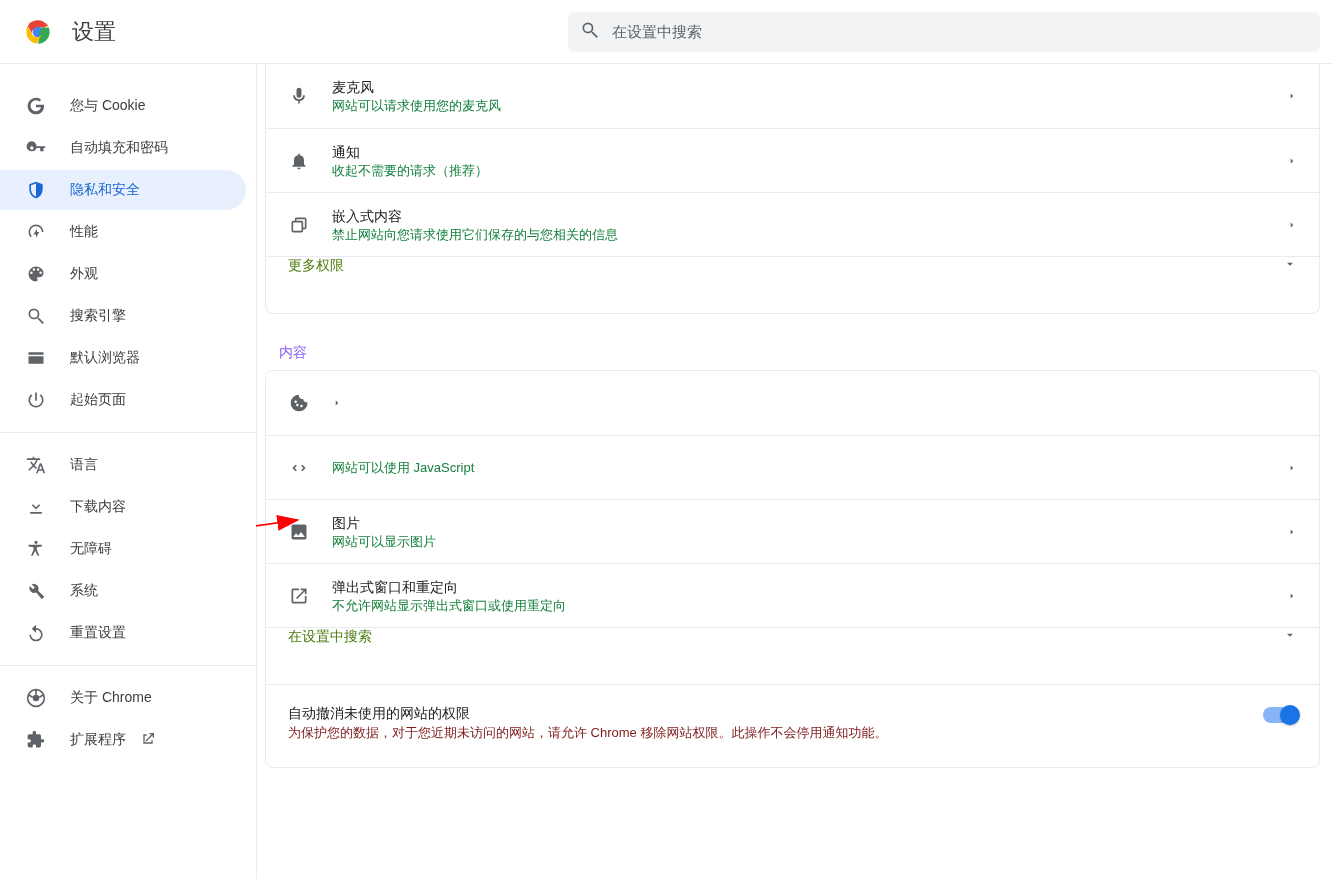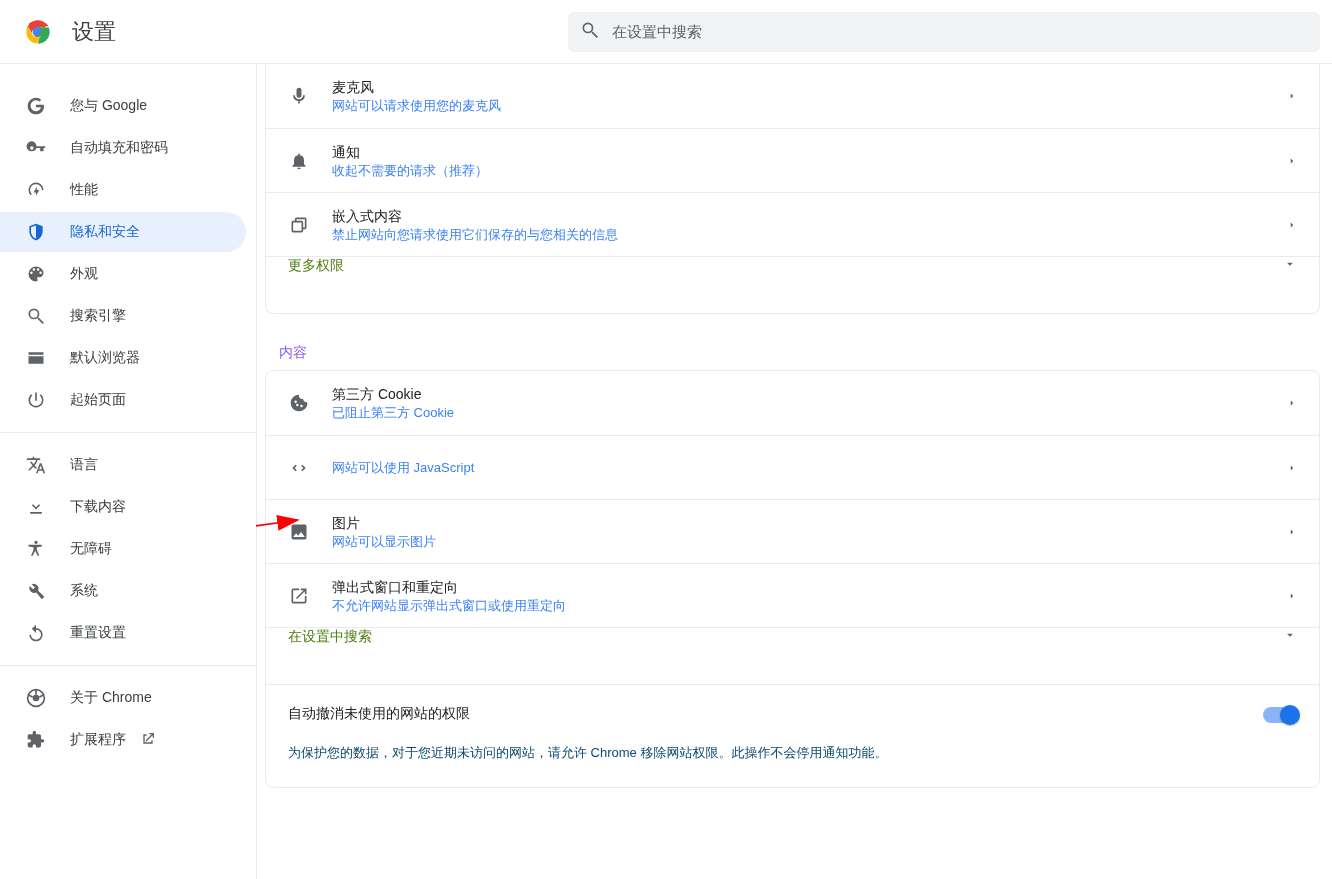--- a/index.html
+++ b/index.html
@@ -135,21 +135,21 @@
   }
   .row.first { border-top: none; }
   .row .ric {
     width: 22px; height: 22px;
     margin-right: 22px;
     display:flex;align-items:center;justify-content:center;
   }
   .row .ric svg { width:20px; height:20px; fill:#5f6368; }
   .row .texts { flex:1; display:flex; flex-direction:column; justify-content:center; }
   .row .title { font-size:14px; color:#202124; line-height:20px; }
-  .row .sub { font-size:13px; color:#3b82f6; line-height:18px; margin-top:0; }
+  .row .sub { font-size:13px; color:#15803d; line-height:18px; margin-top:0; }
   .row .chev svg { width:10px; height:10px; fill:#5f6368; }
 
   .expander {
     display:flex;
     align-items:flex-start;
     height:56px;
     padding:0 22px;
     border-top:1px solid #e8eaed;
     font-size:14px;
     color:#4d7c0f;
@@ -164,21 +164,21 @@
     color:#8b5cf6;
   }
 
   .toggle-block {
     padding: 18px 22px 24px 22px;
     display:flex;
     align-items:flex-start;
   }
   .toggle-block .texts{flex:1; padding-right:20px;}
   .toggle-block .title{font-size:14px;color:#202124;line-height:20px;}
-  .toggle-block .sub{font-size:13px;color:#0c4a6e;line-height:20px;margin-top:20px;}
+  .toggle-block .sub{font-size:13px;color:#7f1d1d;line-height:20px;margin-top:0;}
   .switch {
     width:34px;height:16px;border-radius:8px;background:#8ab4f8;
     position:relative;margin-top:4px;
   }
   .switch .knob{
     position:absolute;right:-3px;top:-2px;width:20px;height:20px;border-radius:50%;
     background:#1a73e8;box-shadow:0 1px 2px rgba(0,0,0,.3);
   }
 
   
@@ -218,45 +218,45 @@
 <div class="body">
 
   <div class="sidebar">
     <div id="side-g1">
         <div class="side-item">
           <span class="ic">
             <svg viewBox="0 0 24 24">
               <path d="M12 11v2.5h5.9c-.3 1.6-1.9 4.7-5.9 4.7-3.6 0-6.5-3-6.5-6.6S8.4 5 12 5c2 0 3.4.9 4.2 1.6l2-2C16.7 3.1 14.6 2 12 2 6.5 2 2 6.5 2 12s4.5 10 10 10c5.8 0 9.6-4.1 9.6-9.8 0-.7-.1-1.2-.2-1.7H12z"></path>
             </svg>
           </span>
-          <span>您与 Google</span>
+          <span>您与 Cookie</span>
         </div>
         <div class="side-item">
           <span class="ic">
             <svg viewBox="0 0 24 24">
               <path d="M12.65 10A6 6 0 107 16a6 6 0 005.65-4H17v4h4v-4h2v-2H12.65zM7 14a2 2 0 112-2 2 2 0 01-2 2z"></path>
             </svg>
           </span>
           <span>自动填充和密码</span>
         </div>
+        <div class="side-item selected">
+          <span class="ic">
+            <svg viewBox="0 0 24 24">
+              <path d="M12 2l8 3v6c0 5-3.4 9.7-8 11-4.6-1.3-8-6-8-11V5l8-3zm0 2.2L6 6.4V11c0 3.9 2.5 7.6 6 8.9V4.2z"></path>
+            </svg>
+          </span>
+          <span>隐私和安全</span>
+        </div>
         <div class="side-item">
           <span class="ic">
             <svg viewBox="0 0 24 24">
               <path d="M12 3a9 9 0 00-9 9 8.94 8.94 0 002.64 6.36l1.42-1.42A7 7 0 1119 12h2a9 9 0 00-9-9zm1 5l-4 7h3v4l4-7h-3V8z"></path>
             </svg>
           </span>
           <span>性能</span>
-        </div>
-        <div class="side-item selected">
-          <span class="ic">
-            <svg viewBox="0 0 24 24">
-              <path d="M12 2l8 3v6c0 5-3.4 9.7-8 11-4.6-1.3-8-6-8-11V5l8-3zm0 2.2L6 6.4V11c0 3.9 2.5 7.6 6 8.9V4.2z"></path>
-            </svg>
-          </span>
-          <span>隐私和安全</span>
         </div>
         <div class="side-item">
           <span class="ic">
             <svg viewBox="0 0 24 24">
               <path d="M12 3a9 9 0 000 18 2 2 0 002-2 2 2 0 00-.6-1.4 1 1 0 01.7-1.7H16a5 5 0 005-5c0-4.4-4-8-9-8zM6.5 12A1.5 1.5 0 118 10.5 1.5 1.5 0 016.5 12zm3-4A1.5 1.5 0 1111 6.5 1.5 1.5 0 019.5 8zm5 0A1.5 1.5 0 1116 6.5 1.5 1.5 0 0114.5 8zm3 4A1.5 1.5 0 1119 10.5 1.5 1.5 0 0117.5 12z"></path>
             </svg>
           </span>
           <span>外观</span>
         </div>
         <div class="side-item">
@@ -412,24 +412,20 @@
       <div class="section-label">内容</div>
 
       <div class="card" style="border-top:1px solid #e8eaed;border-radius:8px;">
         <div id="content-rows">
             <div class="row first">
               <span class="ric">
                 <svg viewBox="0 0 24 24">
                   <path d="M12 2a10 10 0 00-1 19.95A10 10 0 0022 11a4 4 0 01-5-4 4 4 0 01-5-5zM8 9a1.5 1.5 0 11-1.5 1.5A1.5 1.5 0 018 9zm2 7a1.5 1.5 0 111.5-1.5A1.5 1.5 0 0110 16zm5 1a1.5 1.5 0 111.5-1.5A1.5 1.5 0 0115 17z"></path>
                 </svg>
               </span>
-              <div class="texts">
-                <div class="title">第三方 Cookie</div>
-                <div class="sub">已阻止第三方 Cookie</div>
-              </div>
               <span class="chev"><svg viewBox="0 0 24 24">
                   <path d="M9 6l6 6-6 6z"></path>
                 </svg></span>
             </div>
             <div class="row">
               <span class="ric">
                 <svg viewBox="0 0 24 24">
                   <path d="M8 16l-4-4 4-4 1.4 1.4L6.8 12l2.6 2.6L8 16zm8 0l-1.4-1.4L17.2 12l-2.6-2.6L16 8l4 4-4 4z"></path>
                 </svg>
               </span>

